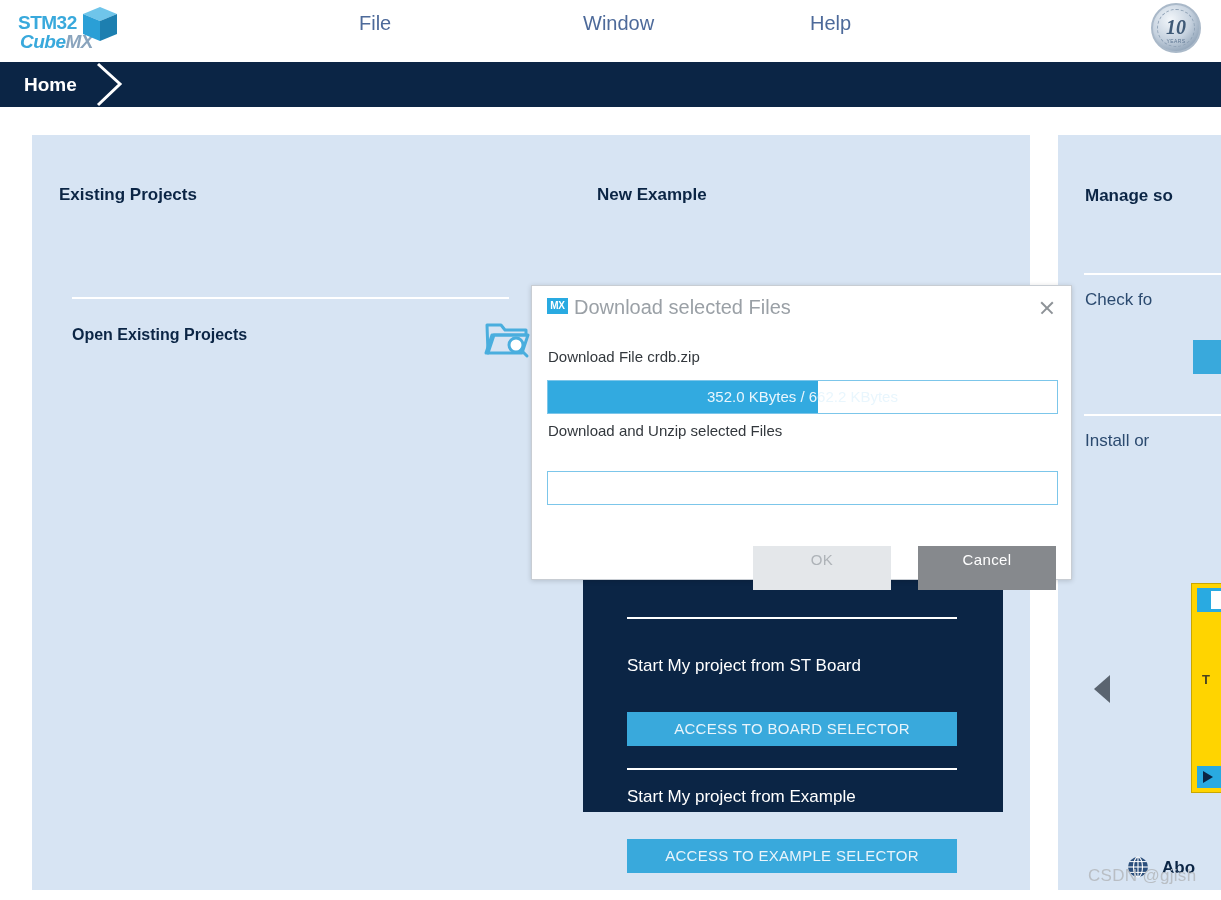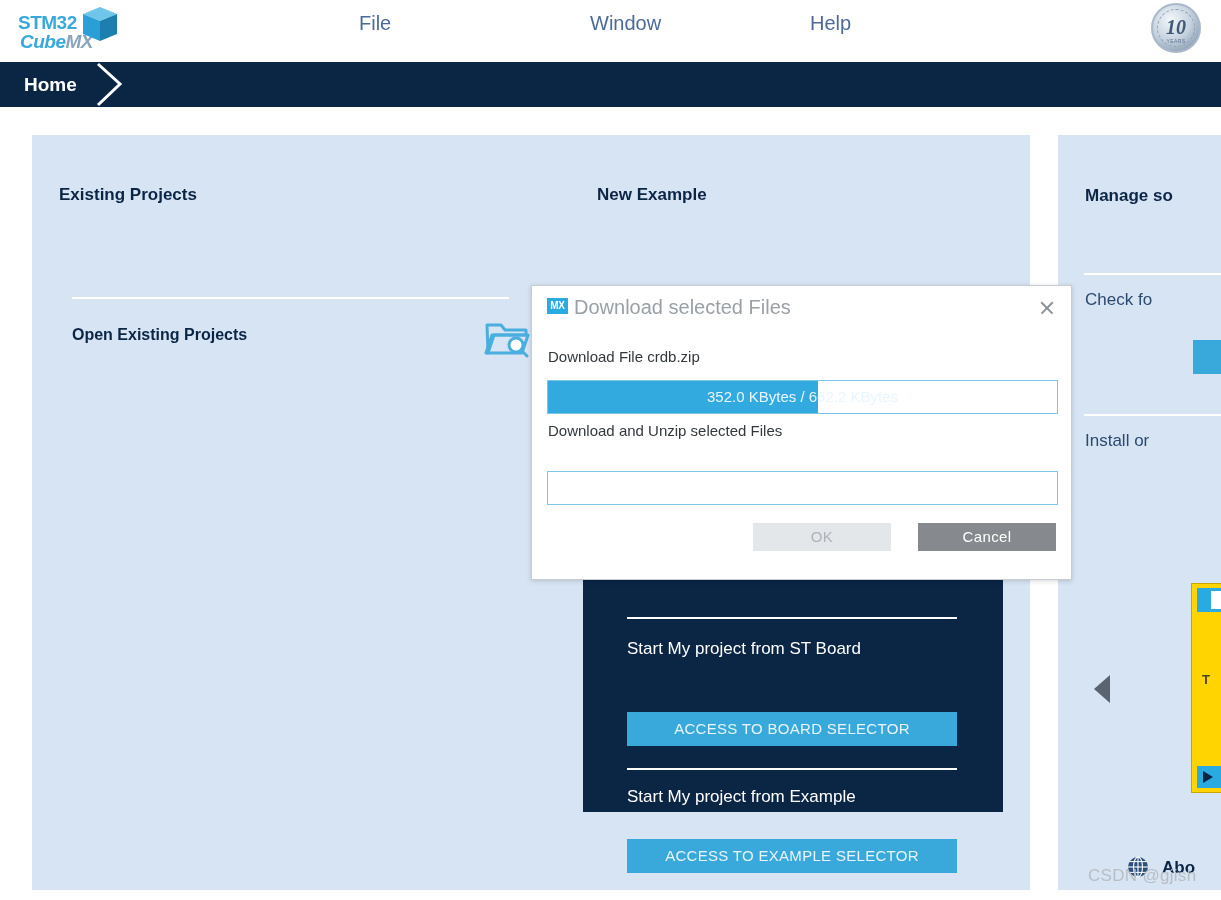--- a/index.html
+++ b/index.html
@@ -54,21 +54,21 @@
 
   .menu-item {
     position: absolute;
     top: 12px;
     font-size: 20px;
     color: #4d6a9a;
     cursor: pointer;
     white-space: nowrap;
   }
   .menu-file { left: 359px; }
-  .menu-window { left: 583px; margin-left: 7px; }
+  .menu-window { left: 583px; }
   .menu-help { left: 810px; }
 
   .badge10 {
     position: absolute;
     right: 20px; top: 3px;
     width: 50px; height: 50px;
     border-radius: 50%;
     background: radial-gradient(circle at 38% 32%, #f2f6fa 0%, #c6d2df 48%, #93a6ba 78%, #7b8fa5 100%);
     border: 2px solid #aab9c9;
     box-sizing: border-box;
@@ -206,21 +206,21 @@
     color: #ffffff;
     white-space: nowrap;
   }
   .np-rule {
     position: absolute;
     left: 44px;
     width: 330px; height: 2px;
     background: #ffffff;
   }
   .np-btn-mcu   { top: 36px; }
-  .np-text-board{ top: 349px; }
+  .np-text-board{ top: 366px; }
   .np-btn-board { top: 422px; }
   .np-rule-a    { top: 327px; }
   .np-rule-b    { top: 478px; }
   .np-text-ex   { top: 497px; }
   .np-btn-ex    { top: 549px; }
 
   
   .mg-text {
     position: absolute;
     left: 27px;
@@ -391,22 +391,22 @@
     position: absolute;
     left: 0; right: 0; top: 0; bottom: 0;
     line-height: 32px;
     text-align: center;
     font-size: 15px;
     color: #e9f6fd;
   }
 
   .dlg-btn {
     position: absolute;
-    top: 237px;
-    width: 138px; height: 28px;
+    top: 260px;
+    width: 138px; height: 44px;
     font-size: 15px;
     text-align: center;
     line-height: 28px;
     border: 0;
     box-sizing: border-box;
     letter-spacing: 0.4px;
   }
   .btn-ok {
     left: 221px;
     background: #e4e7ea;

